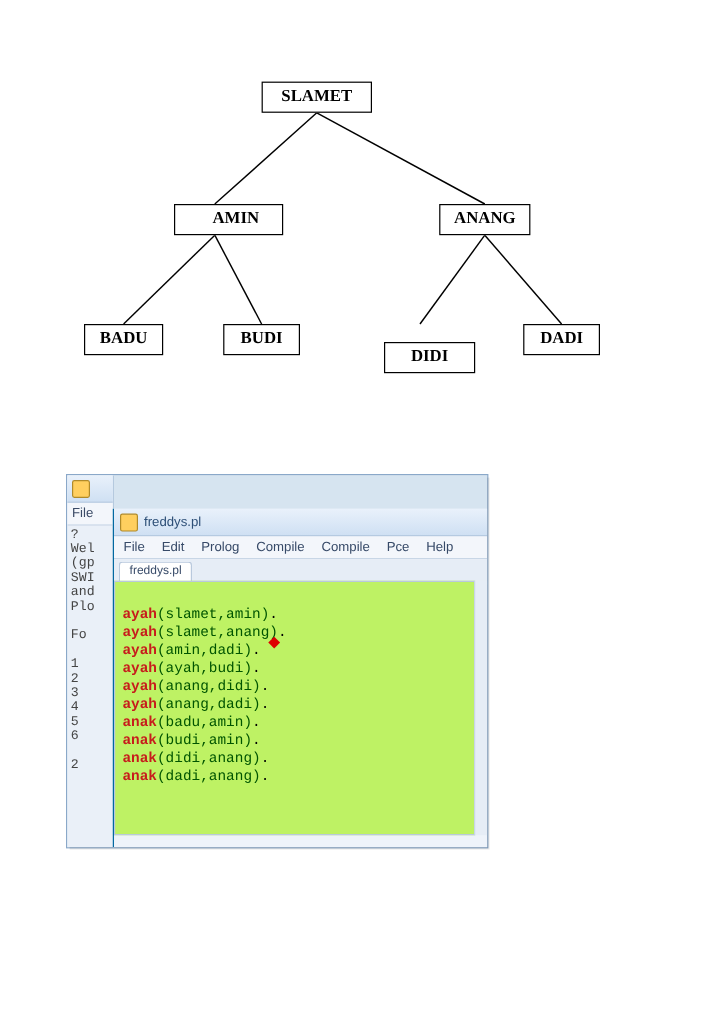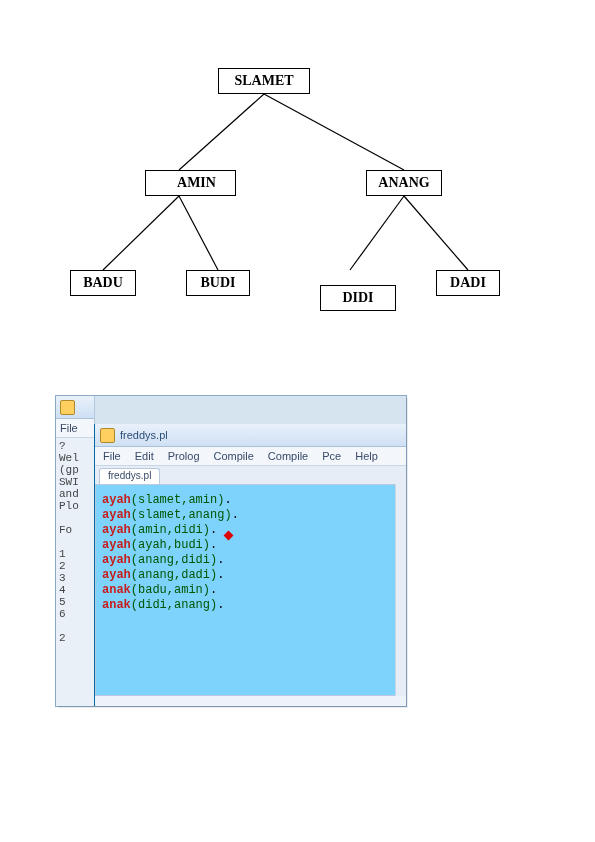--- a/index.html
+++ b/index.html
@@ -127,25 +127,25 @@
     height: 16px;
     padding: 1px 8px 0 8px;
     font-size: 10px;
     color: #374a68;
     border-radius: 3px 3px 0 0;
   }
   .editor {
     position: absolute;
     left: 0; right: 10px;
     top: 60px; bottom: 10px;
-    background: #7dd3fc;
+    background: #bef264;
     border: 1px solid #b9c9dd;
     font-family: "Courier New", monospace;
     font-size: 12px;
-    padding: 8px 6px;
+    padding: 20px 6px;
     line-height: 15px;
     overflow: hidden;
   }
   .scrollbar {
     position: absolute;
     right: 0; top: 60px; width: 10px; bottom: 10px;
     background: #e6edf6;
     border-left: 1px solid #c8d6e6;
   }
   .codeline .kw {
@@ -265,26 +265,28 @@
       </div>
       <div class="tabrow">
         <div class="tab">
           <span>freddys.pl</span>
         </div>
       </div>
 
       <div class="editor" id="editor-body">
           <div class="codeline"><span class="kw">ayah</span><span class="args">(slamet,amin)</span><span class="dot">.</span></div>
           <div class="codeline"><span class="kw">ayah</span><span class="args">(slamet,anang)</span><span class="dot">.</span></div>
-          <div class="codeline"><span class="kw">ayah</span><span class="args">(amin,didi)</span><span class="dot">.</span></div>
+          <div class="codeline"><span class="kw">ayah</span><span class="args">(amin,dadi)</span><span class="dot">.</span></div>
           <div class="codeline"><span class="kw">ayah</span><span class="args">(ayah,budi)</span><span class="dot">.</span></div>
           <div class="codeline"><span class="kw">ayah</span><span class="args">(anang,didi)</span><span class="dot">.</span></div>
           <div class="codeline"><span class="kw">ayah</span><span class="args">(anang,dadi)</span><span class="dot">.</span></div>
           <div class="codeline"><span class="kw">anak</span><span class="args">(badu,amin)</span><span class="dot">.</span></div>
+          <div class="codeline"><span class="kw">anak</span><span class="args">(budi,amin)</span><span class="dot">.</span></div>
           <div class="codeline"><span class="kw">anak</span><span class="args">(didi,anang)</span><span class="dot">.</span></div>
+          <div class="codeline"><span class="kw">anak</span><span class="args">(dadi,anang)</span><span class="dot">.</span></div>
         </div>
       <div class="scrollbar"></div>
 
       <div class="cursor-caret" style="left:130px; top:108px;"></div>
     </div>
 
   </div>
   <div class="shot-shadow"></div>
 
 </div>

